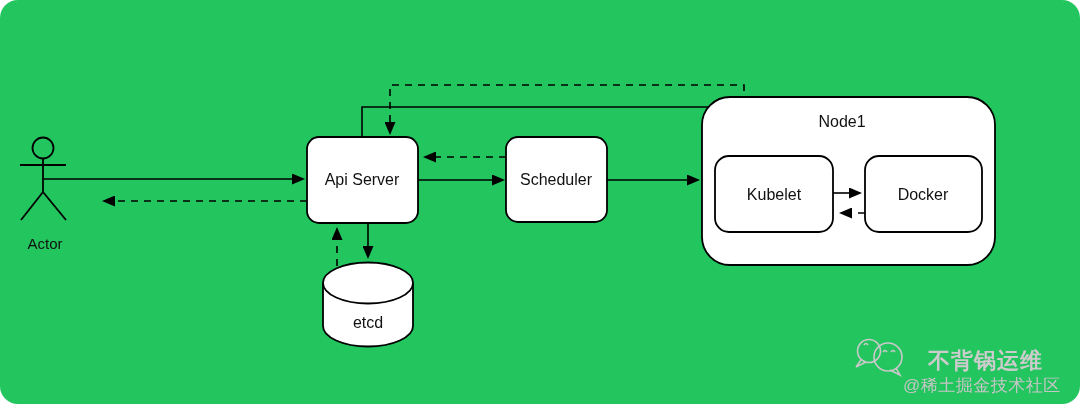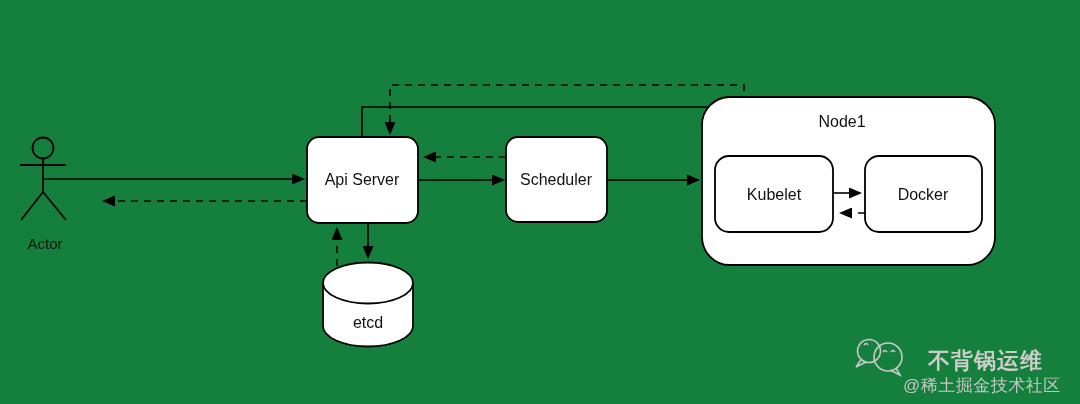--- a/index.html
+++ b/index.html
@@ -4,23 +4,24 @@
 <style>
   html, body {
     margin: 0;
     padding: 0;
     background: #ffffff;
   }
   .stage {
     position: relative;
     width: 1080px;
     height: 404px;
-    background: #15803d;
+    background: #22c55e;
     overflow: hidden;
     font-family: "Liberation Sans", "DejaVu Sans", sans-serif;
+    border-radius: 18px;
   }
   svg { display: block; }
   .shape {
     fill: #ffffff;
     stroke: #000000;
     stroke-width: 1.8;
   }
   .edge {
     fill: none;
     stroke: #000000;

